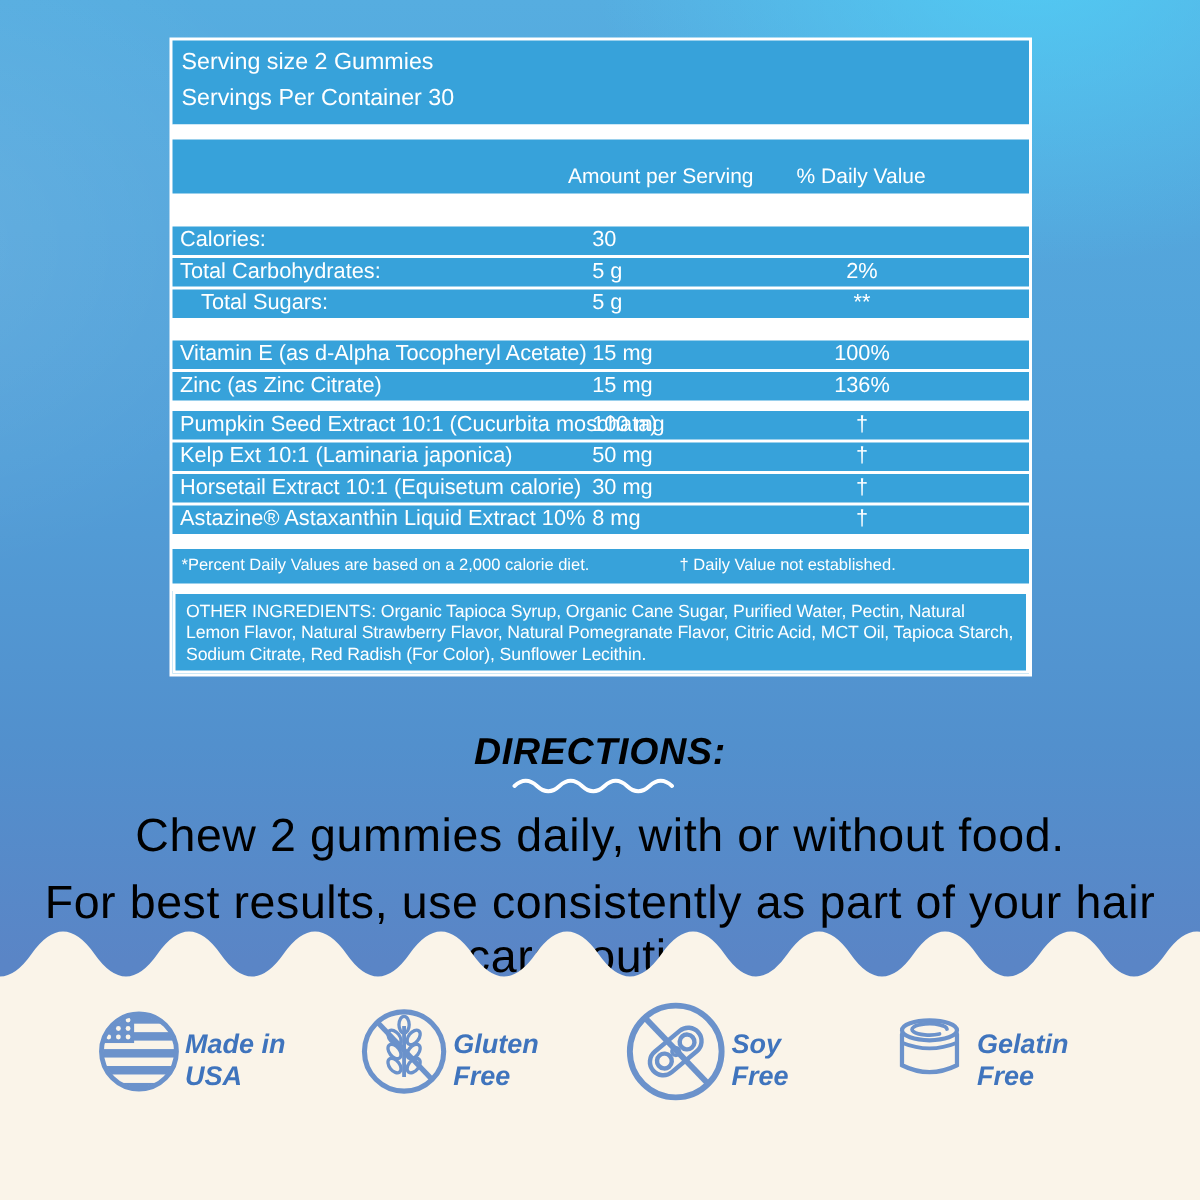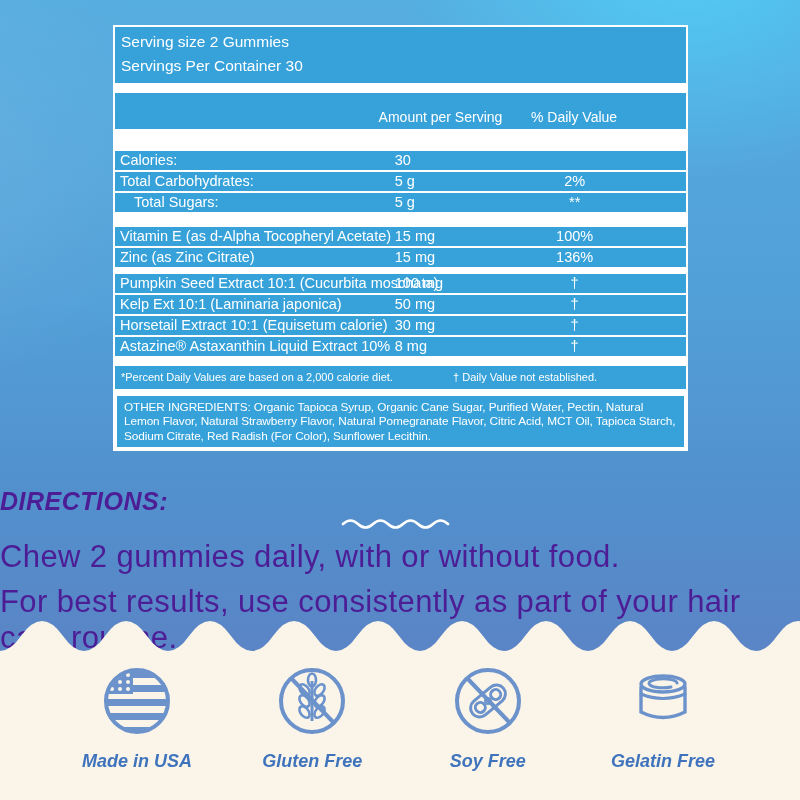--- a/index.html
+++ b/index.html
@@ -27,31 +27,31 @@
   .ind1{padding-left:19px;} .ind2{padding-left:33px;}
   .amt{position:absolute;left:49%;top:0;}
   .dv{position:absolute;left:80.5%;top:0;transform:translateX(-50%);}
   .footnote{position:relative;height:23px;line-height:23px;font-size:11px;white-space:nowrap;}
   .footnote .fn-l{padding-left:6px;}
   .footnote .fn-r{position:absolute;left:54.3%;top:0;margin-left:28px;}
   .ingredients{border:2px solid #ffffff;margin-top:0;padding:4px 7px;
                font-size:11.8px;line-height:1.22;letter-spacing:-0.1px;}
   .sec{margin-bottom:0;}
   
-  .directions{position:absolute;left:0;top:487px;width:800px;color:#4c1d95;}
+  .directions{position:absolute;left:0;top:487px;width:800px;text-align:center;color:#000000;}
   .dir-head{font-size:25px;font-weight:bold;font-style:italic;letter-spacing:0.5px;}
   .squiggle{display:block;margin:1px auto 0 auto;}
   .dir-line{font-size:31px;letter-spacing:0.4px;}
   .dir-line.l1{margin-top:9px;}
   .dir-line.l2{margin-top:9px;}
   
   .wave-svg{position:absolute;left:0;top:600px;width:800px;height:200px;}
   .badges{position:absolute;left:0;top:663px;width:800px;display:flex;
           justify-content:space-between;padding:0 62px;box-sizing:border-box;}
-  .badge{display:flex;flex-direction:column;align-items:center;width:150px;}
+  .badge{display:flex;flex-direction:row;align-items:center;width:150px;}
   .badge-label{margin-top:12px;font-size:18px;font-weight:bold;font-style:italic;color:#3f74bd;}
   .icon-stroke{stroke:#6b92cb;fill:none;}
 </style>
 </head>
 <body>
 
 <div class="stage">
   <div class="bg"></div>
 
   <div class="panel">

